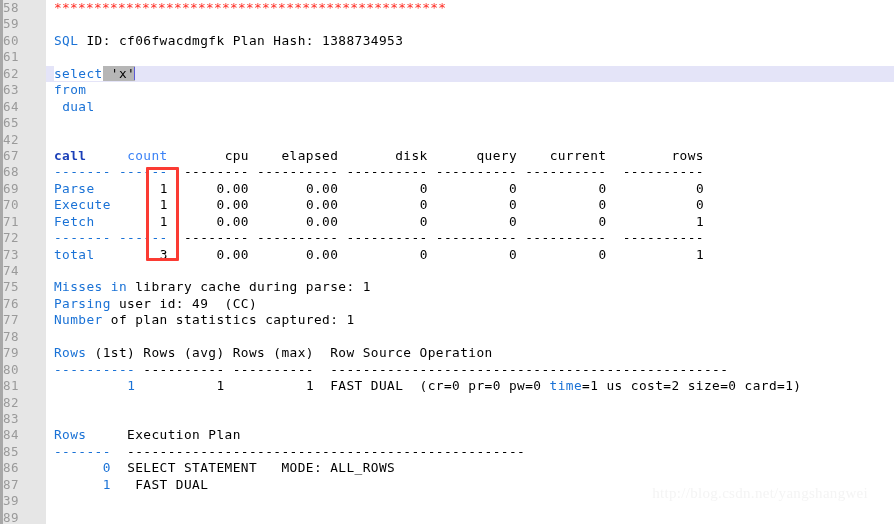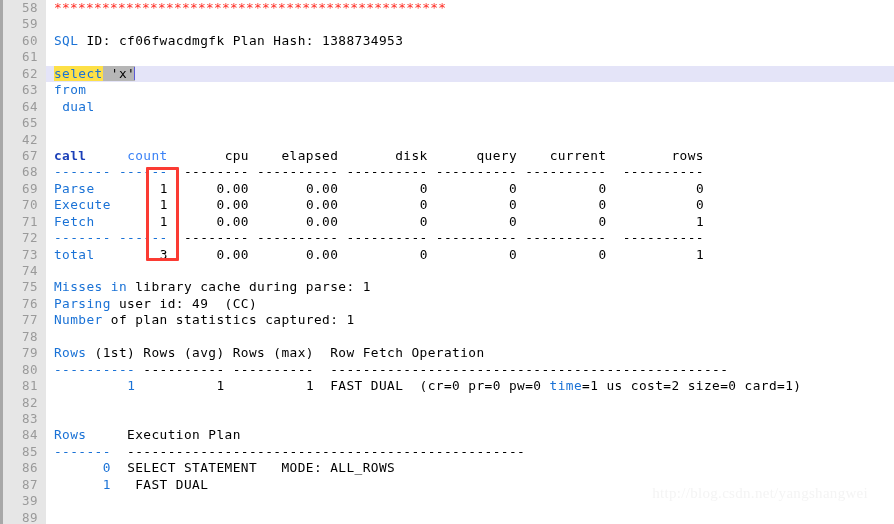--- a/index.html
+++ b/index.html
@@ -27,21 +27,21 @@
     border-left: 3px solid #a8a8a8;
     z-index: 2;
   }
   .gutter-inner {
     position: relative;
     padding-top: 0px;
   }
   .ln {
     height: 16.45px;
     line-height: 16.45px;
-    text-align: right;
+    text-align: left;
     padding-right: 8px;
     color: #9a9a9a;
     font-family: "DejaVu Sans Mono", "Liberation Mono", monospace;
     font-size: 12.5px;
     letter-spacing: 0.5px;
     white-space: pre;
   }
 
   
   .code-area {
@@ -71,21 +71,21 @@
     margin-left: -8px;
     padding-left: 8px;
   }
 
   .kw    { color: #1a72d6; }
   .kwb   { color: #1a3fb8; font-weight: bold; }
   .kwl   { color: #3b82f6; }
   .red   { color: #ff2a21; letter-spacing: 0.3px; }
   .dashb { color: #1a72d6; }
   .num   { color: #1a72d6; }
-  .selhl { background: #fde047; color: #1a72d6; }
+  .selhl { background: #ffffff; color: #1a72d6; }
   .selhl2{ background: #b6b6b6; color: #000000; }
   .caret {
     display: inline-block;
     width: 0;
     border-left: 1.5px solid #5b5bd6;
     height: 13px;
     vertical-align: -2px;
     margin-left: -1px;
   }
 
@@ -192,21 +192,21 @@
 
       <div class="cl"><span class="kw">Misses in</span><span> library cache during parse: 1</span></div>
 
 
       <div class="cl"><span class="kw">Parsing</span><span> user id: 49  (CC)</span></div>
 
       <div class="cl"><span class="kw">Number</span><span> of plan statistics captured: 1</span></div>
 
       <div class="cl">&nbsp;</div>
 
-      <div class="cl"><span class="kw">Rows</span><span> (1st) Rows (avg) Rows (max)  Row Fetch Operation</span></div>
+      <div class="cl"><span class="kw">Rows</span><span> (1st) Rows (avg) Rows (max)  Row Source Operation</span></div>
 
       <div class="cl"><span class="dashb">----------</span><span> ---------- ----------  -------------------------------------------------</span></div>
 
       <div class="cl">         <span class="num">1</span>          <span>1</span>          <span>1</span>  <span>FAST DUAL  (cr=0 pr=0 pw=0 </span><span class="kw">time</span><span>=1 us cost=2 size=0 card=1)</span></div>
 
       <div class="cl">&nbsp;</div>
       <div class="cl">&nbsp;</div>
 
       <div class="cl"><span class="kw">Rows</span><span>     Execution Plan</span></div>
 

